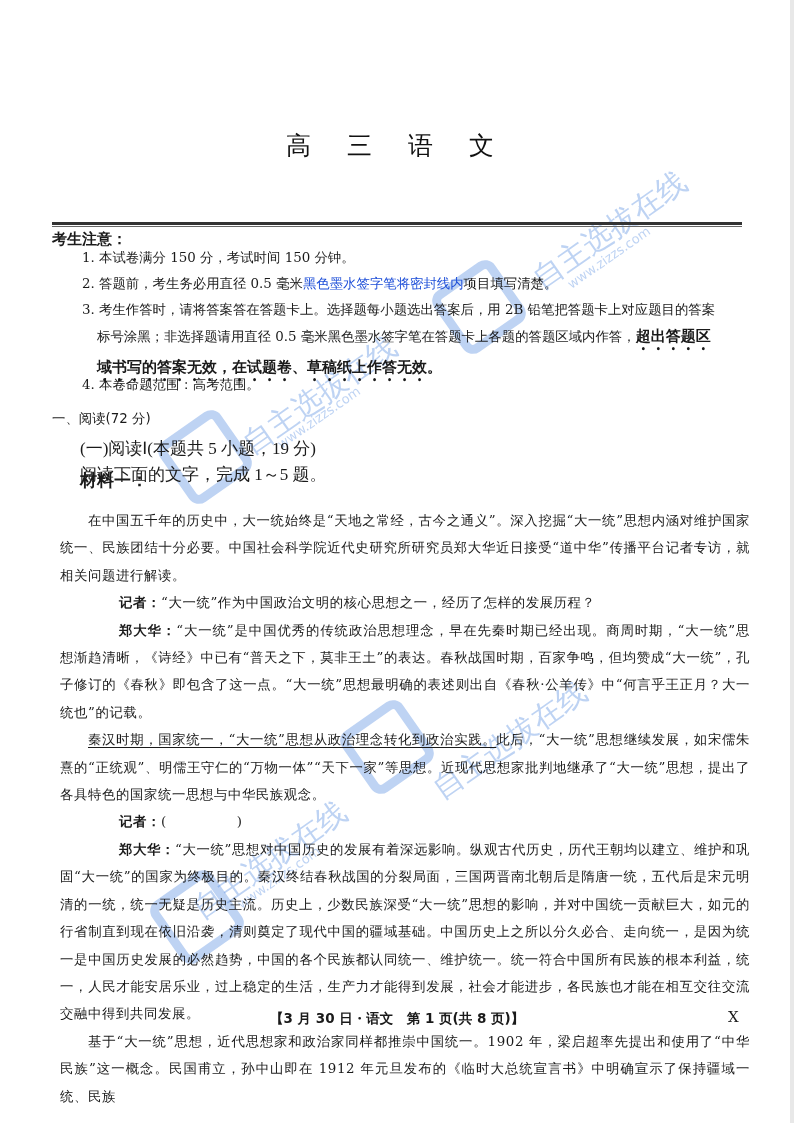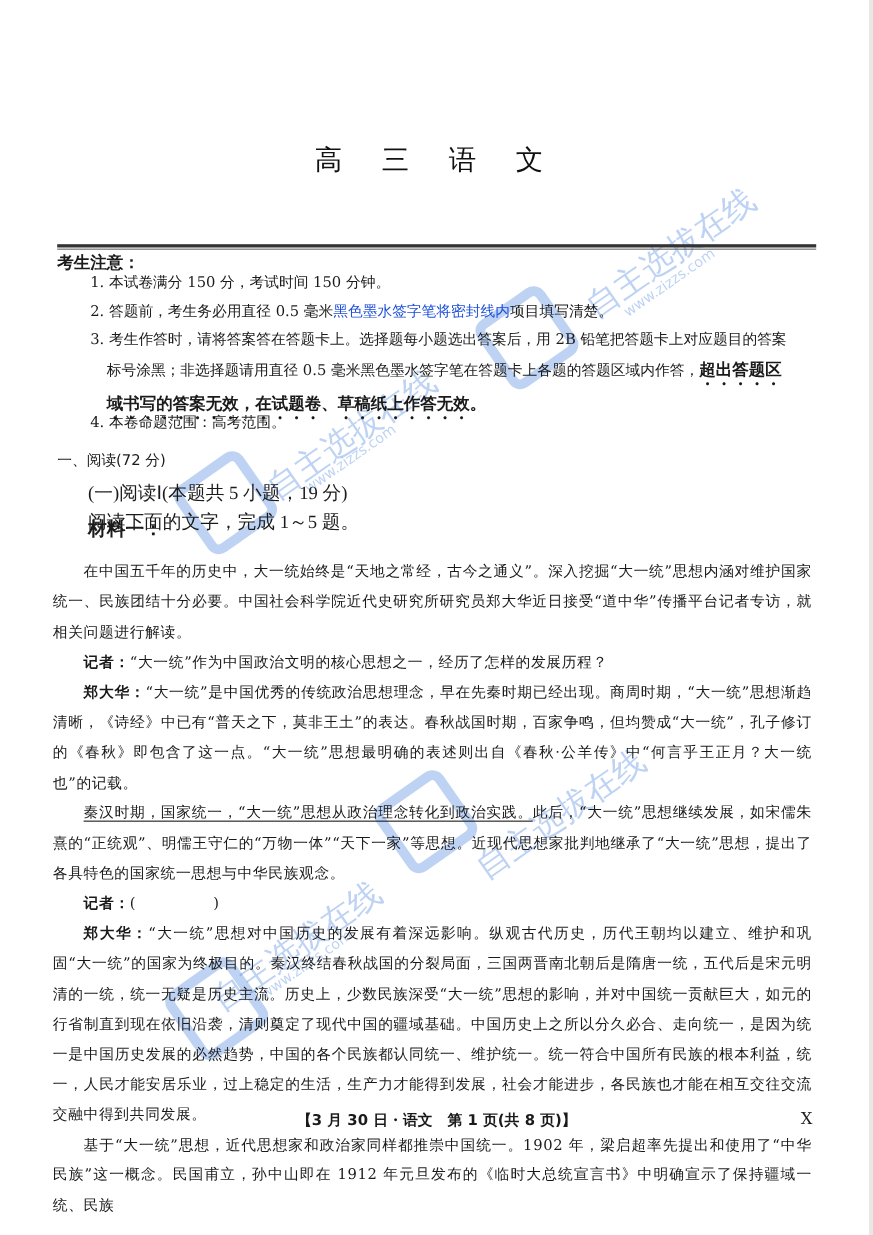--- a/index.html
+++ b/index.html
@@ -44,28 +44,29 @@
     font-family: "DejaVu Sans", "Liberation Sans", sans-serif;
     font-size: 13.4px;
   }
   .sub {
     position: absolute; left: 80px;
     font-family: Liberation Serif, serif;
     font-size: 17px;
   }
   .sub.bold { font-weight: bold; }
   .body-text {
-    position: absolute; left: 48px; top: 507px; width: 690px;
+    position: absolute; left: 60px; top: 507px; width: 690px;
     font-size: 13.4px; line-height: 27.4px; letter-spacing: 0.6px;
     text-align: justify;
   }
   .body-text p { margin: 0; text-indent: 28px; }
   .spk {
     font-family: "DejaVu Sans", "Liberation Sans", sans-serif;
     font-weight: bold;
+    margin-left: 31px;
   }
   .ul { text-decoration: underline; text-underline-offset: 3px; margin-top: 40px; }
   .footer {
     position: absolute; top: 1010px; left: 270px;
     font-family: "DejaVu Sans", "Liberation Sans", sans-serif;
     font-weight: bold; font-size: 13.5px;
   }
   .footer-x {
     position: absolute; top: 1008px; left: 728px; font-size: 15px;
   }

